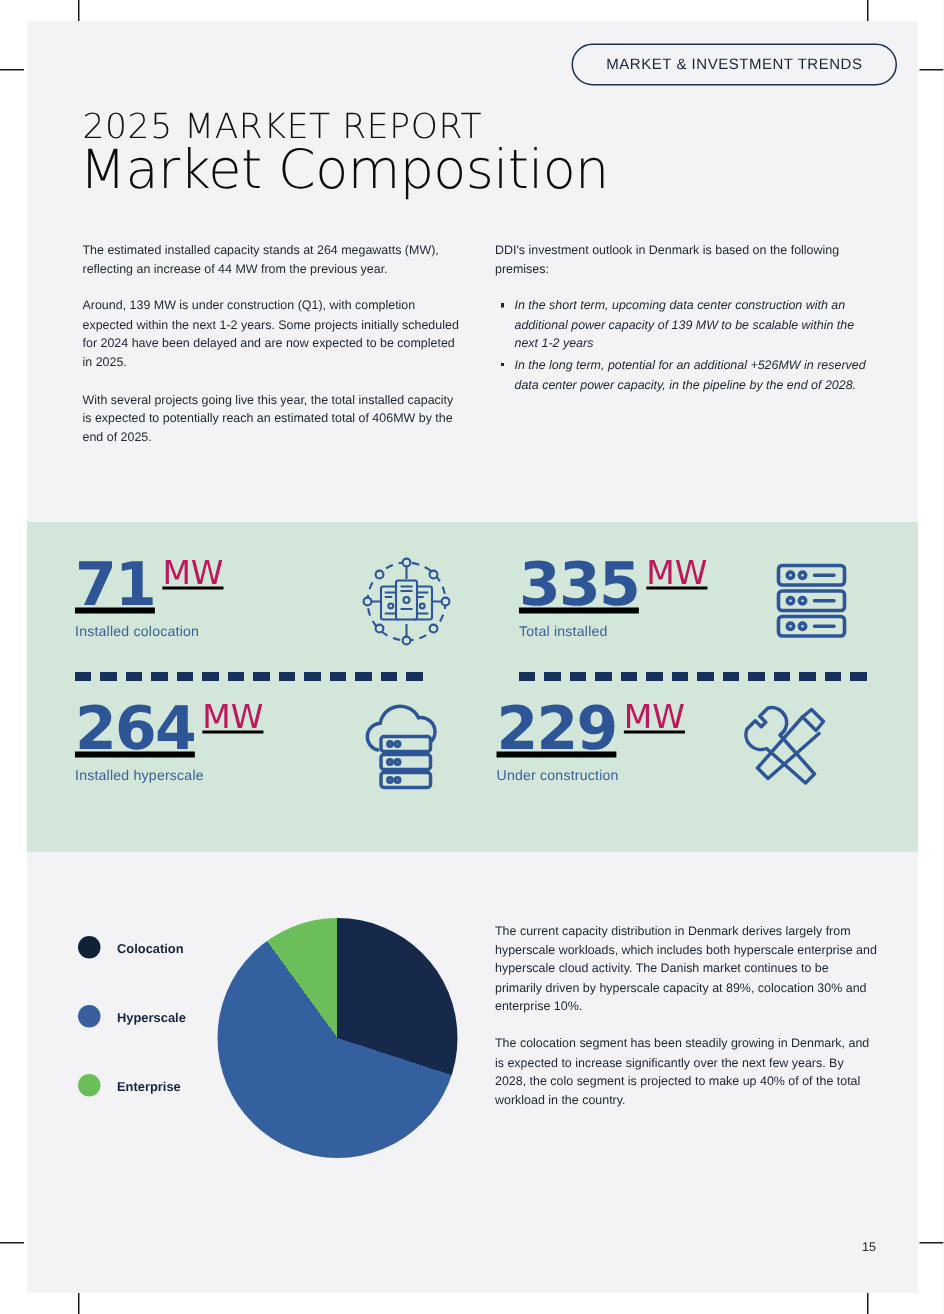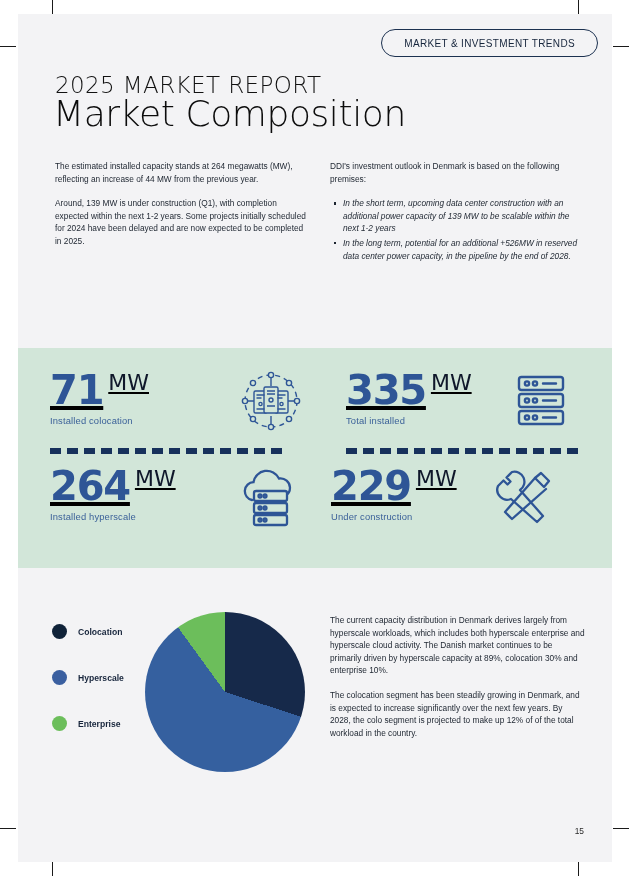--- a/index.html
+++ b/index.html
@@ -112,21 +112,21 @@
   .stat .num {
     font-size: 40px;
     font-weight: 700;
     color: #2e5596;
     letter-spacing: -1.2px;
     line-height: 1;
     font-family: "DejaVu Sans", sans-serif;
   }
   .stat .unit {
     font-size: 22px;
-    color: #0f172a;
+    color: #be185d;
     font-weight: 400;
     margin-left: 5px;
     letter-spacing: 0px;
     font-family: "DejaVu Sans", sans-serif;
   }
   .stat .lbl {
     margin-top: 5px;
     font-size: 9.4px;
     color: #3b6199;
     letter-spacing: 0.15px;
@@ -195,20 +195,21 @@
 <div class="page">
 
   <div class="badge">MARKET &amp; INVESTMENT TRENDS</div>
 
   <div class="kicker">2025 MARKET REPORT</div>
   <div class="title">Market Composition</div>
 
   <div class="intro left">
     <p>The estimated installed capacity stands at 264 megawatts (MW), reflecting an increase of 44 MW from the previous year.</p>
     <p>Around, 139 MW is under construction (Q1), with completion expected within the next 1-2 years. Some projects initially scheduled for 2024 have been delayed and are now expected to be completed in 2025.</p>
+    <p>With several projects going live this year, the total installed capacity is expected to potentially reach an estimated total of 406MW by the end of 2025.</p>
   </div>
 
   <div class="intro right">
     <p>DDI's investment outlook in Denmark is based on the following premises:</p>
     <ul>
       <li>In the short term, upcoming data center construction with an additional power capacity of 139 MW to be scalable within the next 1-2 years</li>
       <li>In the long term, potential for an additional +526MW in reserved data center power capacity, in the pipeline by the end of 2028.</li>
     </ul>
   </div>
 
@@ -318,17 +319,17 @@
     <div class="row">
       <span class="dot" style="background:#6cbe5b"></span>
       <span class="ltxt">Enterprise</span>
     </div>
   </div>
 
   <div class="pie" id="pie" style="background: conic-gradient(rgb(22, 41, 74) 0deg, rgb(22, 41, 74) 108deg, rgb(53, 96, 159) 108deg, rgb(53, 96, 159) 324deg, rgb(108, 190, 91) 324deg, rgb(108, 190, 91) 360deg);"></div>
 
   <div class="bottomtext">
     <p>The current capacity distribution in Denmark derives largely from hyperscale workloads, which includes both hyperscale enterprise and hyperscale cloud activity. The Danish market continues to be primarily driven by hyperscale capacity at 89%, colocation 30% and enterprise 10%.</p>
-    <p>The colocation segment has been steadily growing in Denmark, and is expected to increase significantly over the next few years. By 2028, the colo segment is projected to make up 12% of of the total workload in the country.</p>
+    <p>The colocation segment has been steadily growing in Denmark, and is expected to increase significantly over the next few years. By 2028, the colo segment is projected to make up 40% of of the total workload in the country.</p>
   </div>
 
   <div class="pageno">15</div>
 </div>
 
 </body></html>

